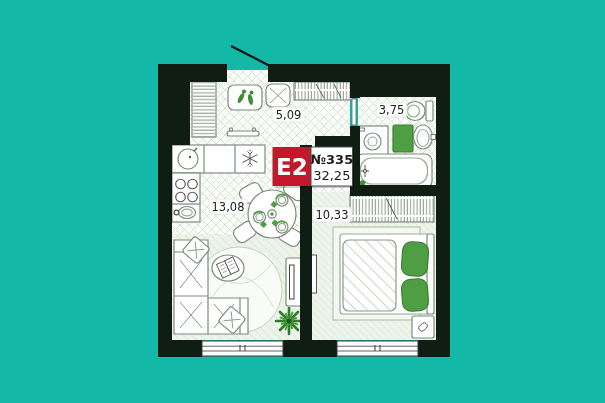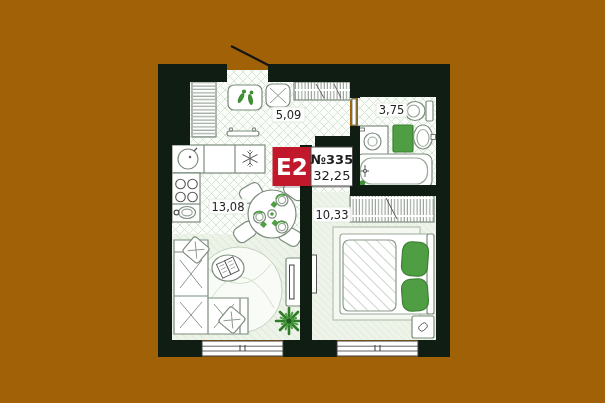--- a/index.html
+++ b/index.html
@@ -1,16 +1,16 @@
 <!DOCTYPE html>
 <html><head>
 <meta charset="utf-8">
 <style>
   html,body{margin:0;padding:0;background:#ffffff;}
-  .stage{position:relative;width:605px;height:403px;background:#a16207;overflow:hidden;
+  .stage{position:relative;width:605px;height:403px;background:#14b8a6;overflow:hidden;
          font-family:"DejaVu Sans","Liberation Sans",sans-serif;}
   svg{display:block;}
   text{font-family:"DejaVu Sans","Liberation Sans",sans-serif;}
   .area-label{font-size:11.5px;fill:#232323;}
   .badge-type{font-size:23px;font-weight:700;fill:#ffffff;}
   .badge-num{font-size:13px;font-weight:700;fill:#1d1d1d;}
   .badge-area{font-size:13px;fill:#1d1d1d;}
 </style>
 </head>
 <body>

